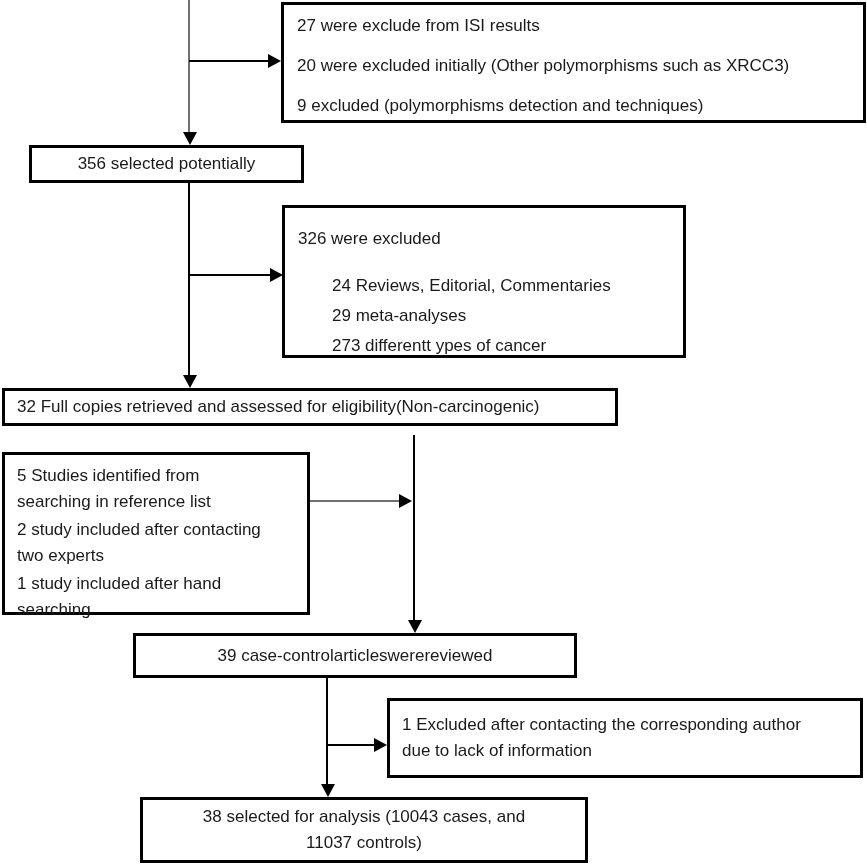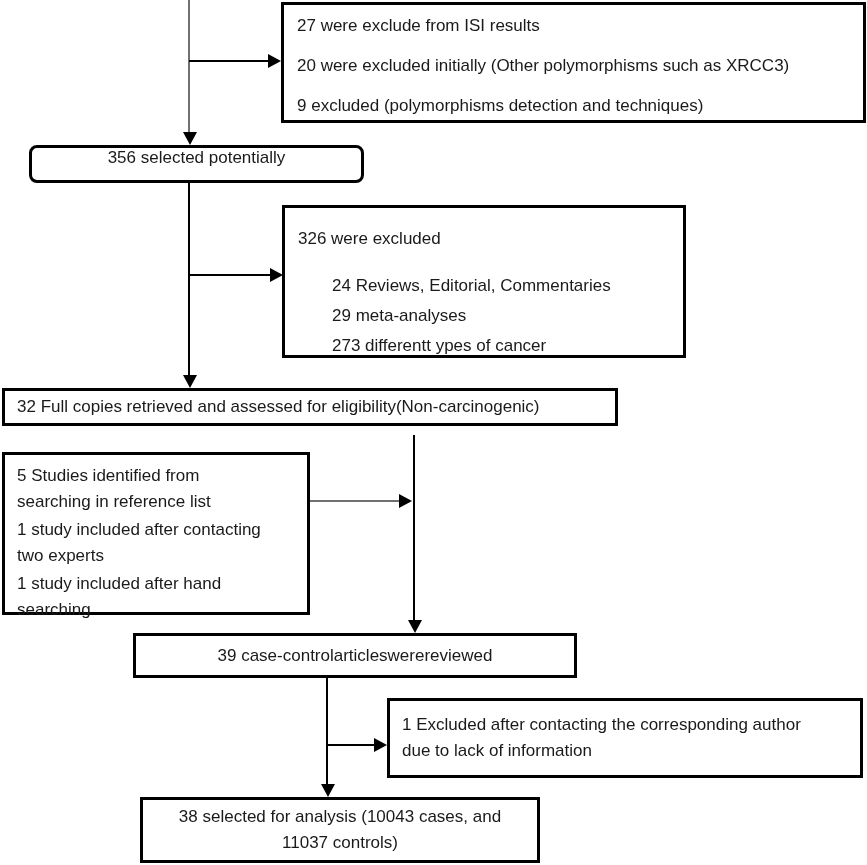--- a/index.html
+++ b/index.html
@@ -20,22 +20,22 @@
     box-sizing: border-box;
   }
   .pre { white-space: pre-line; }
   .nowrap { white-space: nowrap; }
 
   
   .box-isi { left: 281px; top: 2px; width: 585px; height: 121px; padding: 9px 0 0 13px; }
   .box-isi .line { display: block; line-height: 24px; margin-bottom: 16px; }
 
   
-  .box-356 { left: 29px; top: 145px; width: 335px; height: 38px;
-             display: flex; justify-content: center; border-radius: 8px; }
+  .box-356 { left: 29px; top: 145px; width: 275px; height: 38px;
+             display: flex; align-items: center; justify-content: center; }
 
   
   .box-326 { left: 273px; top: 205px; width: 404px; height: 153px; padding: 19px 0 0 13px; margin-left: 9px; }
   .box-326 .title { display: block; line-height: 24px; margin-bottom: 20px; }
   .box-326 .item { display: block; line-height: 30px; margin-left: 34px; }
 
   
   .box-32 { left: 2px; top: 388px; width: 616px; height: 38px;
             display: flex; align-items: center; padding-left: 12px; }
 
@@ -46,21 +46,21 @@
   
   .box-39 { left: 133px; top: 633px; width: 444px; height: 45px;
             display: flex; align-items: center; justify-content: center; }
 
   
   .box-1x { left: 387px; top: 698px; width: 476px; height: 80px;
             display: flex; align-items: center; padding-left: 12px; }
   .box-1x .pre { line-height: 26px; }
 
   
-  .box-38 { left: 140px; top: 797px; width: 400px; height: 66px;
+  .box-38 { left: 140px; top: 797px; width: 448px; height: 66px;
             display: flex; align-items: center; justify-content: center; text-align: center; }
   .box-38 .pre { line-height: 26px; }
 
   
   .line-v, .line-h { position: absolute; }
   .line-v { width: 2px; background: #000000; }
   .line-h { height: 2px; background: #000000; }
   .gray { background: #707070; }
 
   .arrow-down, .arrow-right { position: absolute; width: 0; height: 0; }
@@ -130,21 +130,21 @@
     <span class="item nowrap">273 differentt ypes of cancer</span>
   </div>
 
   <div class="box box-32">
     <span class="nowrap">32 Full copies retrieved and assessed for eligibility(Non-carcinogenic)</span>
   </div>
 
   <div class="box box-5">
     <span class="item pre">5 Studies identified from
 searching in reference list</span>
-    <span class="item pre">1 study included after contacting
+    <span class="item pre">2 study included after contacting
 two experts</span>
     <span class="item pre">1 study included after hand
 searching</span>
   </div>
 
   <div class="box box-39">
     <span class="nowrap">39 case-controlarticleswerereviewed</span>
   </div>
 
   <div class="box box-1x">

